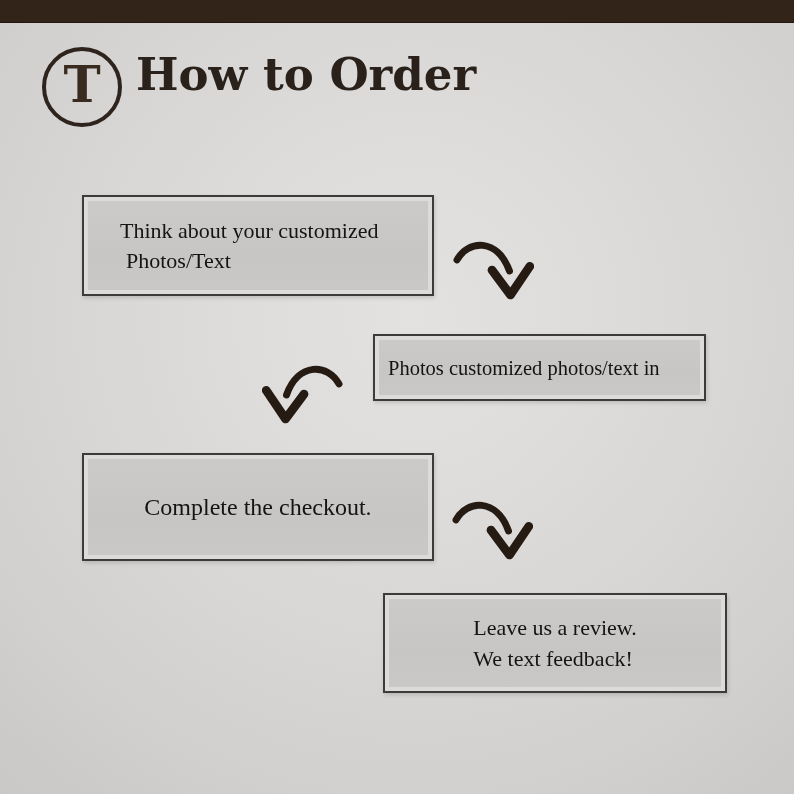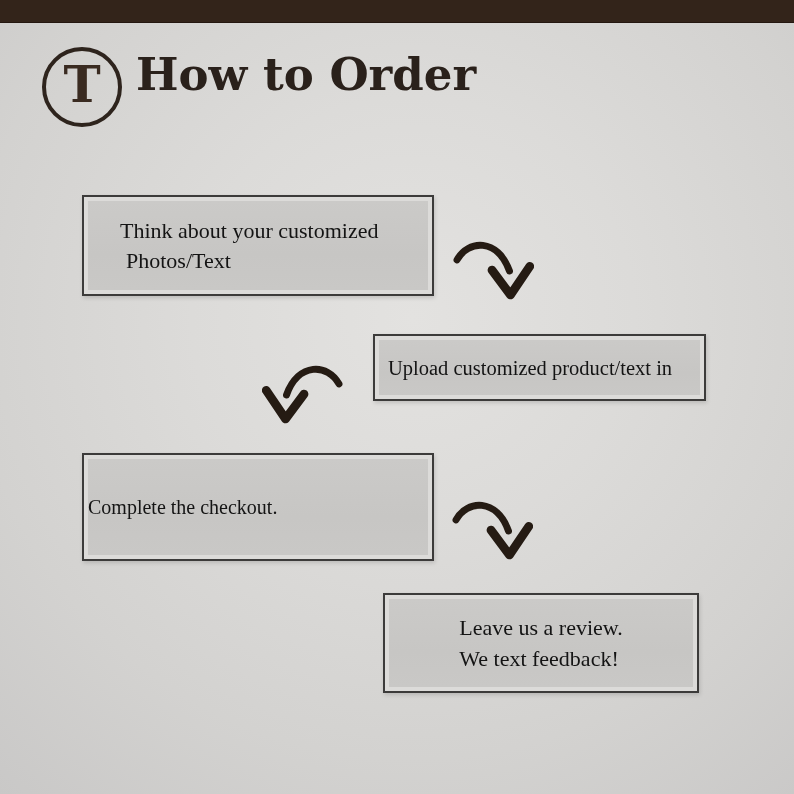--- a/index.html
+++ b/index.html
@@ -61,23 +61,23 @@
     justify-content: center;
   }
   .box-1 { left: 82px; top: 195px; width: 352px; height: 101px; }
   .box-1 .step-fill { font-size: 22px; line-height: 30px; padding-left: 32px; }
   .box-1 .line-2 { padding-left: 6px; }
 
   .box-2 { left: 373px; top: 334px; width: 333px; height: 67px; }
   .box-2 .step-fill { font-size: 20.5px; line-height: 26px; padding-left: 9px; }
 
   .box-3 { left: 82px; top: 453px; width: 352px; height: 108px; }
-  .box-3 .step-fill { font-size: 20px; }
+  .box-3 .step-fill { font-size: 24px; align-items: center; }
 
-  .box-4 { left: 383px; top: 593px; width: 316px; height: 100px; }
+  .box-4 { left: 383px; top: 593px; width: 344px; height: 100px; }
   .box-4 .step-fill { font-size: 22px; line-height: 31px; align-items: center; }
   .box-4 .text-block { text-align: left; }
 
   .flow-arrow {
     position: absolute;
     width: 84px; height: 70px;
   }
   .flow-arrow svg { width: 100%; height: 100%; display: block; }
   .arrow-1 { left: 450px; top: 236px; }
   .arrow-2 { left: 262px; top: 360px; transform: scaleX(-1); }
@@ -111,21 +111,21 @@
 
   <div class="flow-arrow arrow-1">
     <svg viewBox="0 0 88 76" aria-hidden="true">
       <path class="arrow-stroke" d="M6,26 C18,4 50,2 63,38" stroke-width="7.5"></path>
       <path class="arrow-stroke" d="M44,37 L64,64 L85,33" stroke-width="9.5"></path>
     </svg>
   </div>
 
   <div class="step-box box-2">
     <div class="step-fill">
-      <div class="line-1">Upload customized product/text in</div>
+      <div class="line-1">Photos customized photos/text in</div>
     </div>
   </div>
 
   <div class="flow-arrow arrow-2">
     <svg viewBox="0 0 88 76" aria-hidden="true">
       <path class="arrow-stroke" d="M6,26 C18,4 50,2 63,38" stroke-width="7.5"></path>
       <path class="arrow-stroke" d="M44,37 L64,64 L85,33" stroke-width="9.5"></path>
     </svg>
   </div>
 

